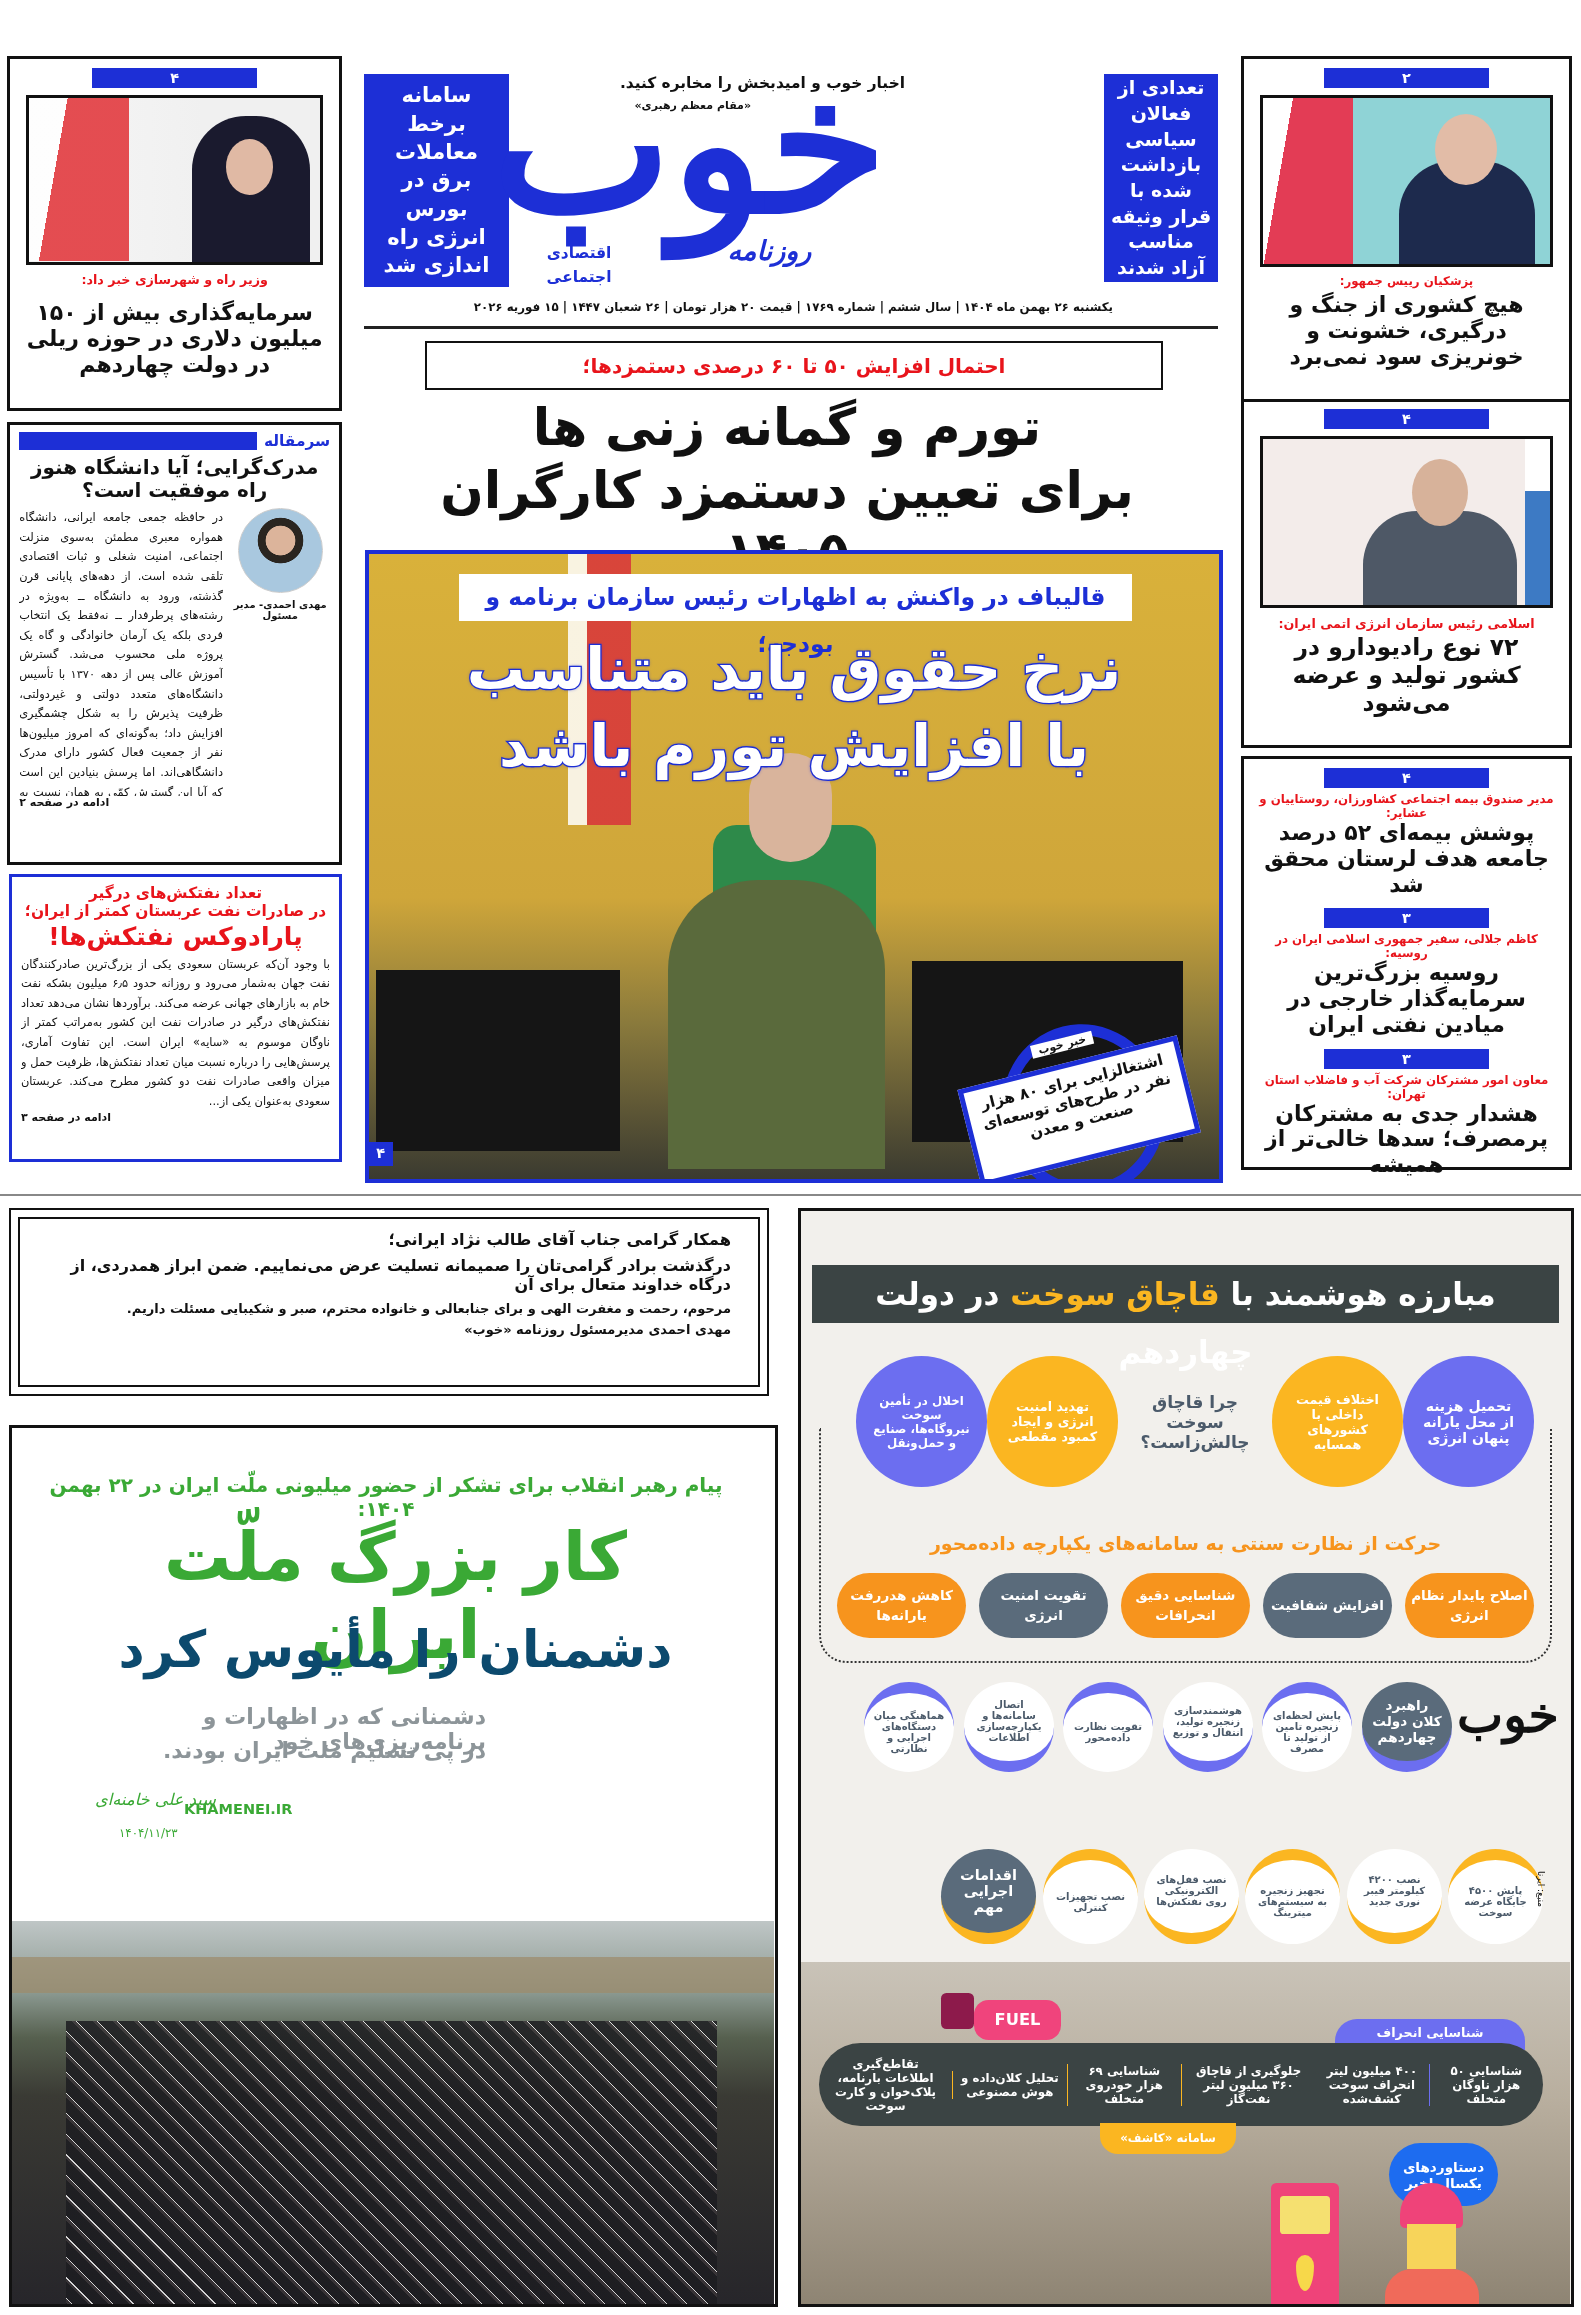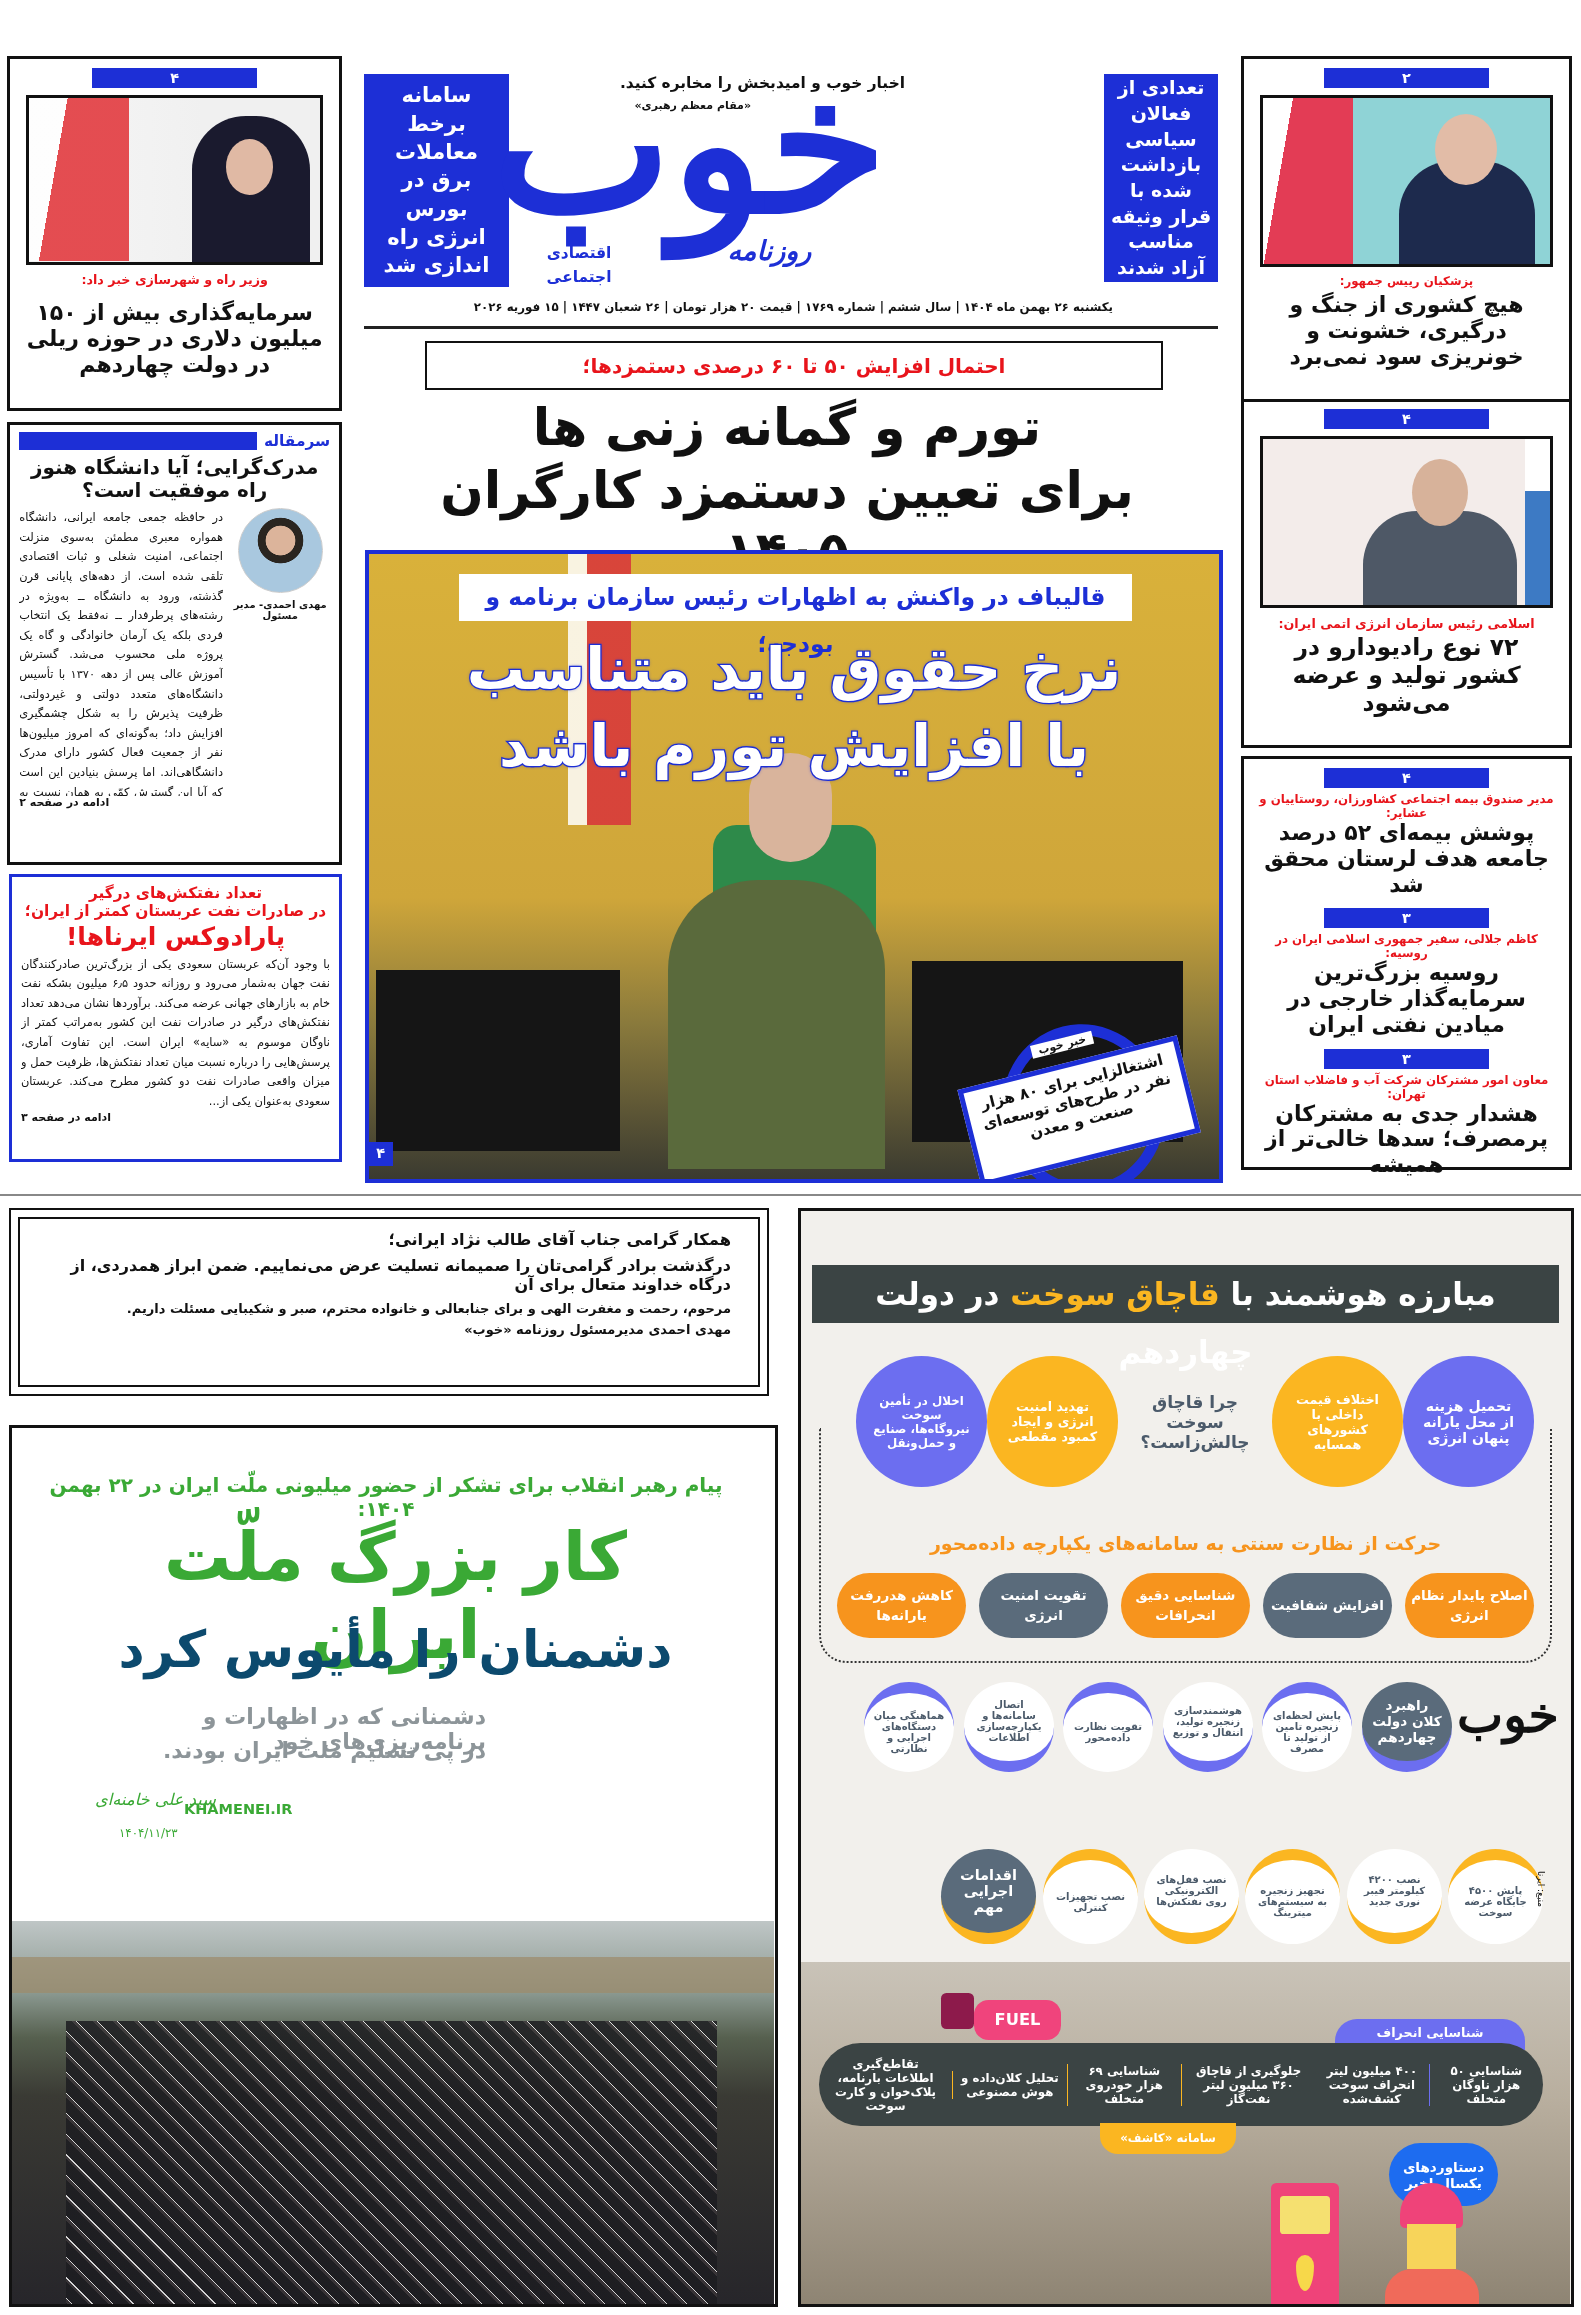--- a/index.html
+++ b/index.html
@@ -64,21 +64,21 @@
     <div class="circle" style="width:85px;height:85px;margin:0 auto;background:radial-gradient(circle at 50% 38%,#dcb49b 0 22%,#2a2520 23% 34%,#a9c8df 35% 100%);border:0.9px solid #ccc;"></div>
     <div class="bold" style="font-size:10px;margin-top:5.4px;">مهدی احمدی- مدیر مسئول</div>
   </div>
   <div class="body-text" style="font-size:11.4px;line-height:1.72;height:288px;overflow:hidden;">در حافظه جمعی جامعه ایرانی، دانشگاه همواره معبری مطمئن به‌سوی منزلت اجتماعی، امنیت شغلی و ثبات اقتصادی تلقی شده است. از دهه‌های پایانی قرن گذشته، ورود به دانشگاه ــ به‌ویژه در رشته‌های پرطرفدار ــ نه‌فقط یک انتخاب فردی بلکه یک آرمان خانوادگی و گاه یک پروژه ملی محسوب می‌شد. گسترش آموزش عالی پس از دهه ۱۳۷۰ با تأسیس دانشگاه‌های متعدد دولتی و غیردولتی، ظرفیت پذیرش را به شکل چشمگیری افزایش داد؛ به‌گونه‌ای که امروز میلیون‌ها نفر از جمعیت فعال کشور دارای مدرک دانشگاهی‌اند. اما پرسش بنیادین این است که آیا این گسترش کمّی به همان نسبت به ارتقای کیفیت اشتغال و تحقق موفقیت اقتصادی انجامیده است یا آنچه شاهد آن هستیم، شکل تازه‌ای از «مدرک‌گرایی» است که بیش از آن‌که مهارت بیافریند، مدرک تولید می‌کند؟</div>
   <div class="bold" style="font-size:11px;text-align:left;">ادامه در صفحه ۲</div>
 </div>
 
 <div class="abs" style="left:9px;top:874px;width:333px;height:288px;border:3.6px solid #1d2fd6;padding:7.2px 9px;">
   <div class="red bold center" style="font-size:15.4px;">تعداد نفتکش‌های درگیر</div>
   <div class="red bold center" style="font-size:15.4px;">در صادرات نفت عربستان کمتر از ایران؛</div>
-  <div class="red bold center" style="font-size:25px;margin:1.8px 0 3.6px;">پارادوکس ایرنا‌ها!</div>
+  <div class="red bold center" style="font-size:25px;margin:1.8px 0 3.6px;">پارادوکس نفتکش‌ها!</div>
   <div class="body-text" style="font-size:11.4px;line-height:1.72;height:156px;overflow:hidden;">با وجود آن‌که عربستان سعودی یکی از بزرگ‌ترین صادرکنندگان نفت جهان به‌شمار می‌رود و روزانه حدود ۶٫۵ میلیون بشکه نفت خام به بازارهای جهانی عرضه می‌کند. برآوردها نشان می‌دهد تعداد نفتکش‌های درگیر در صادرات نفت این کشور به‌مراتب کمتر از ناوگان موسوم به «سایه» ایران است. این تفاوت آماری، پرسش‌هایی را درباره نسبت میان تعداد نفتکش‌ها، ظرفیت حمل و میزان واقعی صادرات نفت دو کشور مطرح می‌کند. عربستان سعودی به‌عنوان یکی از...</div>
   <div class="bold" style="font-size:11px;text-align:left;">ادامه در صفحه ۳</div>
 </div>
 
 <div class="abs box" style="left:425px;top:341px;width:738px;height:49px;border-width:2.7px;display:flex;align-items:center;justify-content:center;">
   <span class="red bold" style="font-size:20px;">احتمال افزایش ۵۰ تا ۶۰ درصدی دستمزدها؛</span>
 </div>
 <div class="abs headline" style="left:380px;top:398px;width:814px;font-size:51px;">تورم و گمانه زنی ها</div>
 <div class="abs headline" style="left:380px;top:461px;width:814px;font-size:51px;">برای تعیین دستمزد کارگران ۱۴۰۵</div>
 

